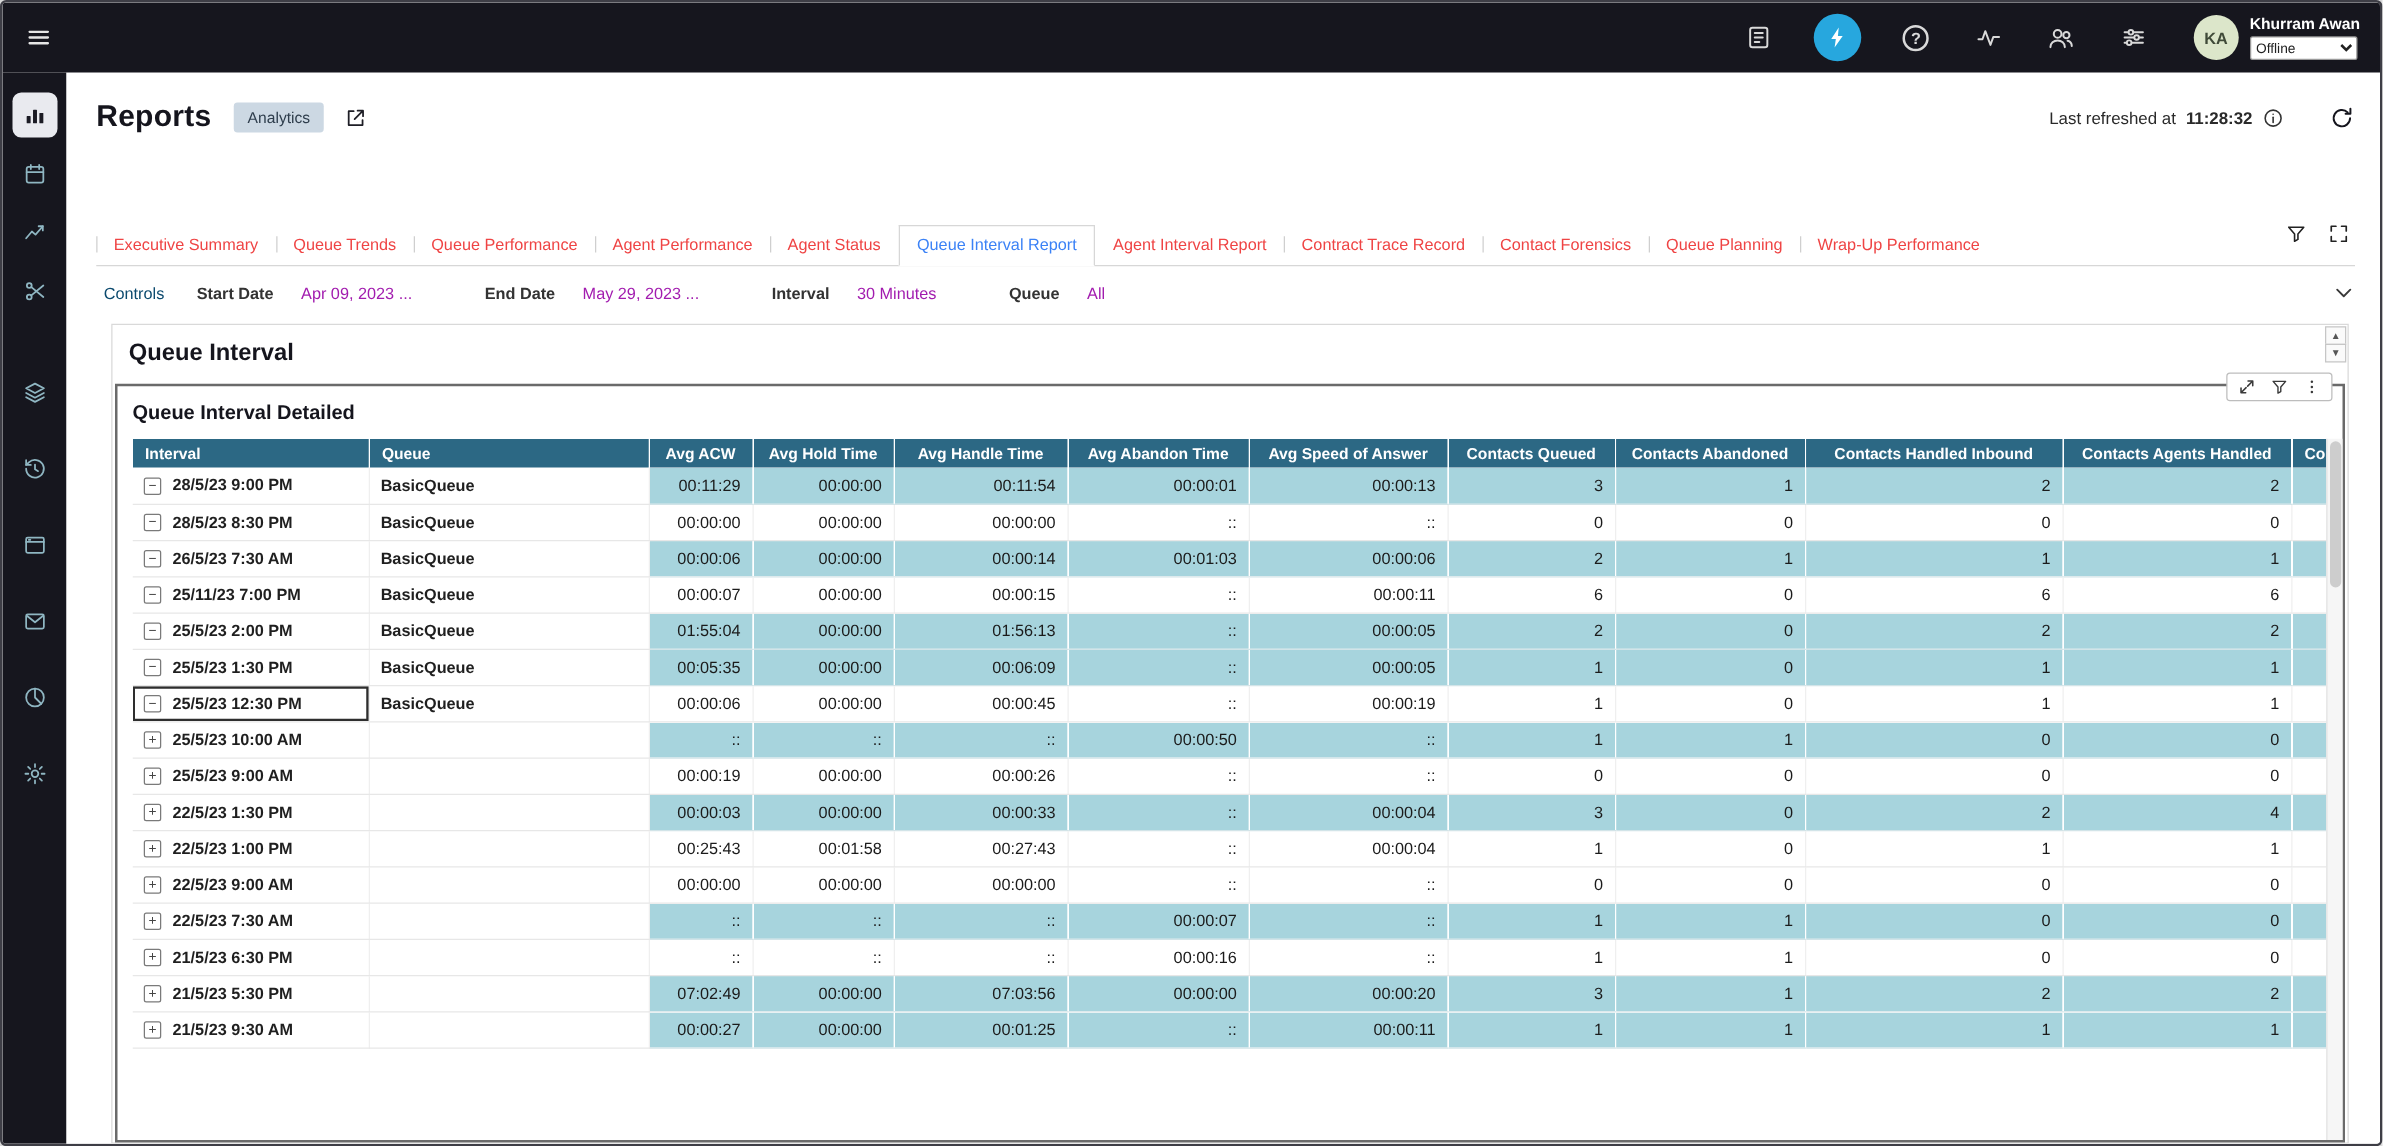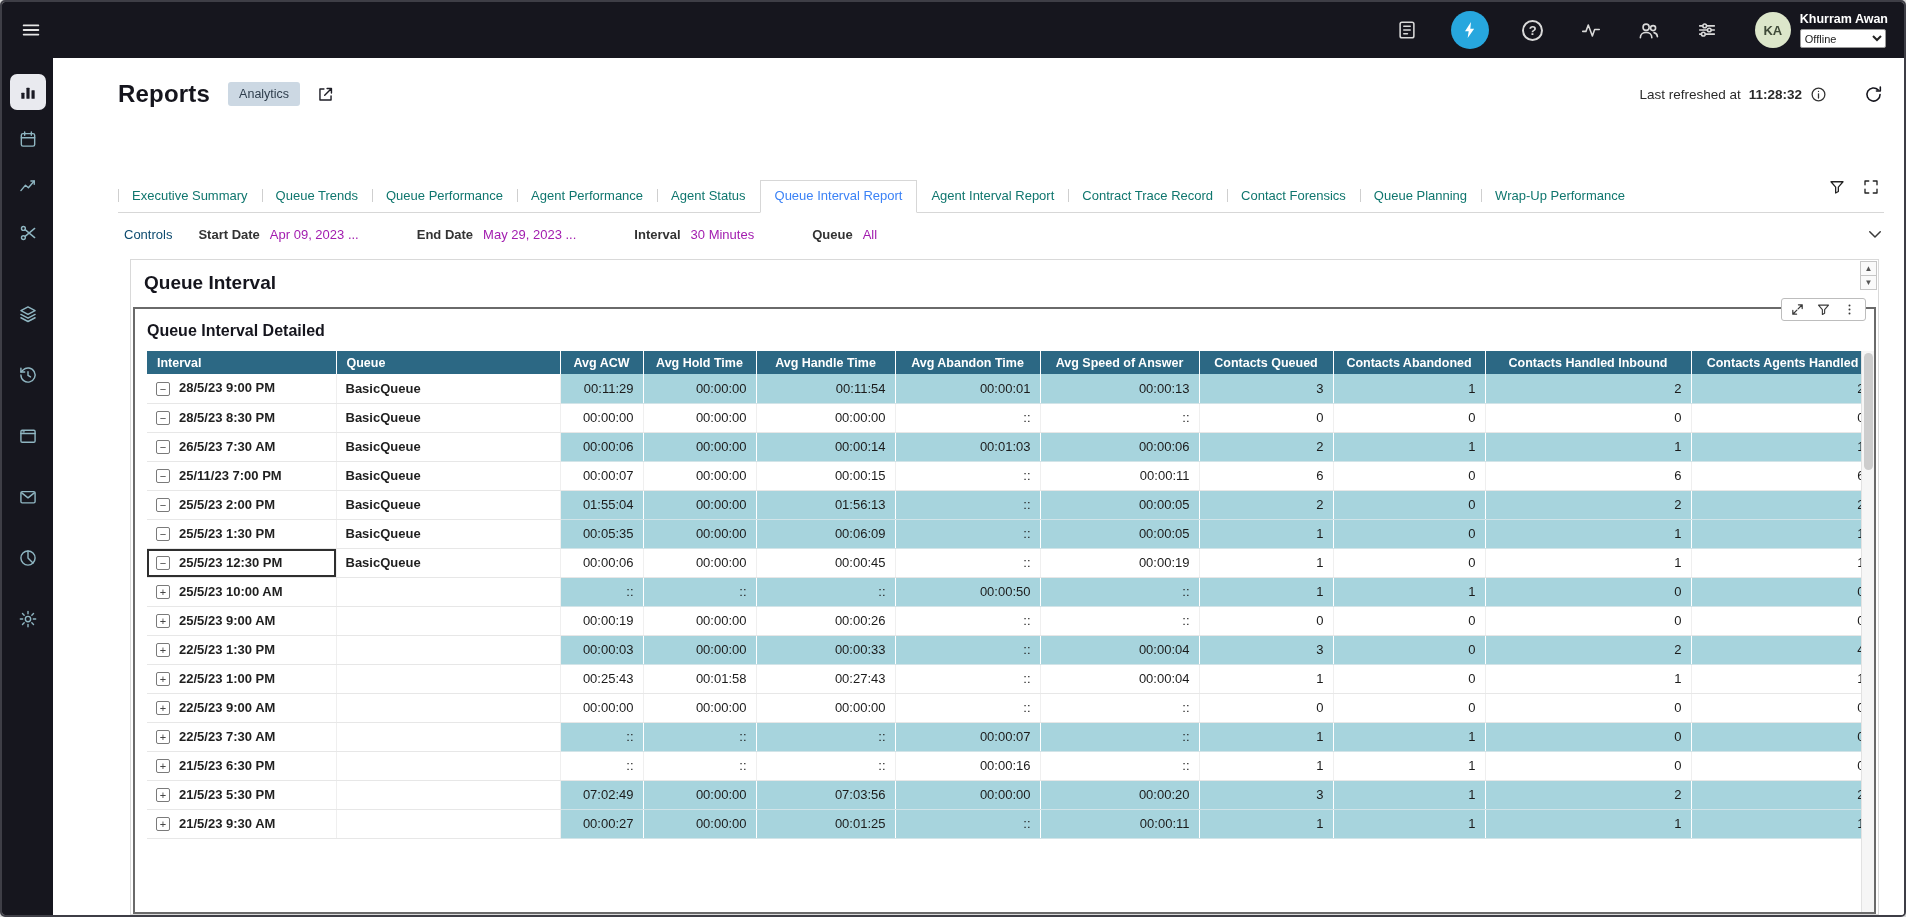--- a/index.html
+++ b/index.html
@@ -36,49 +36,49 @@
              background: var(--topbar_bg, #16161e); display: flex; flex-direction: column;
              align-items: center; padding-top: 16px; z-index: 5; }
   .sb-item { width: 36px; height: 36px; border-radius: 7px; display: flex; align-items: center;
              justify-content: center; color: var(--sidebar_icon, #8fb6c2); cursor: pointer;
              margin-bottom: 11px; flex: none; }
   .sb-item.g2 { margin-bottom: 25px; }
   .sb-item.gap { margin-top: 34px; }
   .sb-item.active { background: #e9eaef; color: #1b1b24; }
 
   
-  .main { position: absolute; left: 51px; top: 56px; right: 0; bottom: 0; background: #fff; overflow: hidden; margin-left: 41px; }
+  .main { position: absolute; left: 51px; top: 56px; right: 0; bottom: 0; background: #fff; overflow: hidden; }
   .page-header { position: absolute; left: 24px; right: 20px; top: 12px; height: 48px;
                  display: flex; align-items: center; }
   .page-title { font-size: 24px; font-weight: bold; color: #15151d; letter-spacing: .2px; }
   .badge { margin-left: 18px; background: var(--badge_bg, #ccd8e3); color: #2e3d4c; font-size: 12.5px;
            padding: 5px 11px; border-radius: 3px; cursor: default; }
   .ext-link { margin-left: 16px; color: #1e1e26; cursor: pointer; }
   .refresh-area { margin-left: auto; display: flex; align-items: center; gap: 8px;
                   font-size: 13.5px; color: #2a2a2a; }
   .refresh-time { font-weight: bold; }
   .info-icon { color: #333; cursor: pointer; }
   .refresh-icon { margin-left: 28px; color: #15151d; cursor: pointer; }
 
   .top-icons { position: absolute; top: 120px; right: 24px; display: flex; gap: 16px; color: #222; z-index: 2; }
   .top-icons > span { cursor: pointer; }
 
   .tabs { position: absolute; left: 24px; right: 20px; top: 122px; display: flex;
           border-bottom: 1px solid #d7d7d7; align-items: flex-end; }
-  .tab { font-size: 13px; color: #0f766e; padding: 7px 14px 9px; position: relative;
+  .tab { font-size: 13px; color: #ef4444; padding: 7px 14px 9px; position: relative;
          white-space: nowrap; cursor: pointer; }
   .tab::before { content: ""; position: absolute; left: 0; top: 8px; bottom: 10px; width: 1px; background: #cfcfcf; }
   .tab.active { background: #fff; border: 1px solid #d7d7d7; border-bottom: 1px solid #fff;
                 margin-bottom: -1px; color: #3b82f6; font-weight: normal; }
   .tab.active::before, .tab.active + .tab::before { display: none; }
 
   .controls { position: absolute; left: 30px; right: 20px; top: 158px; height: 36px;
               display: flex; align-items: center; font-size: 13px; }
   .controls-label { color: #0c4a6e; margin-right: 26px; }
-  .ctrl-field { display: flex; gap: 10px; margin-right: 58px; cursor: pointer; white-space: nowrap; }
+  .ctrl-field { display: flex; gap: 22px; margin-right: 58px; cursor: pointer; white-space: nowrap; }
   .ctrl-label { font-weight: bold; color: #333; }
   .ctrl-value { color: #a21caf; }
   .controls-chevron { margin-left: auto; color: #3a3a3a; cursor: pointer; }
 
   
   .qi-section { position: absolute; left: 36px; right: 25px; top: 201px; bottom: 0;
                 border: 1px solid #d9d9d9; background: #fff; }
   .qi-header { height: 46px; display: flex; align-items: center; padding-left: 13px; }
   .qi-title { font-size: 19px; font-weight: bold; color: #15151d; }
   .section-spinner { position: absolute; top: 1px; right: 1px; display: flex; flex-direction: column; z-index: 3; }

